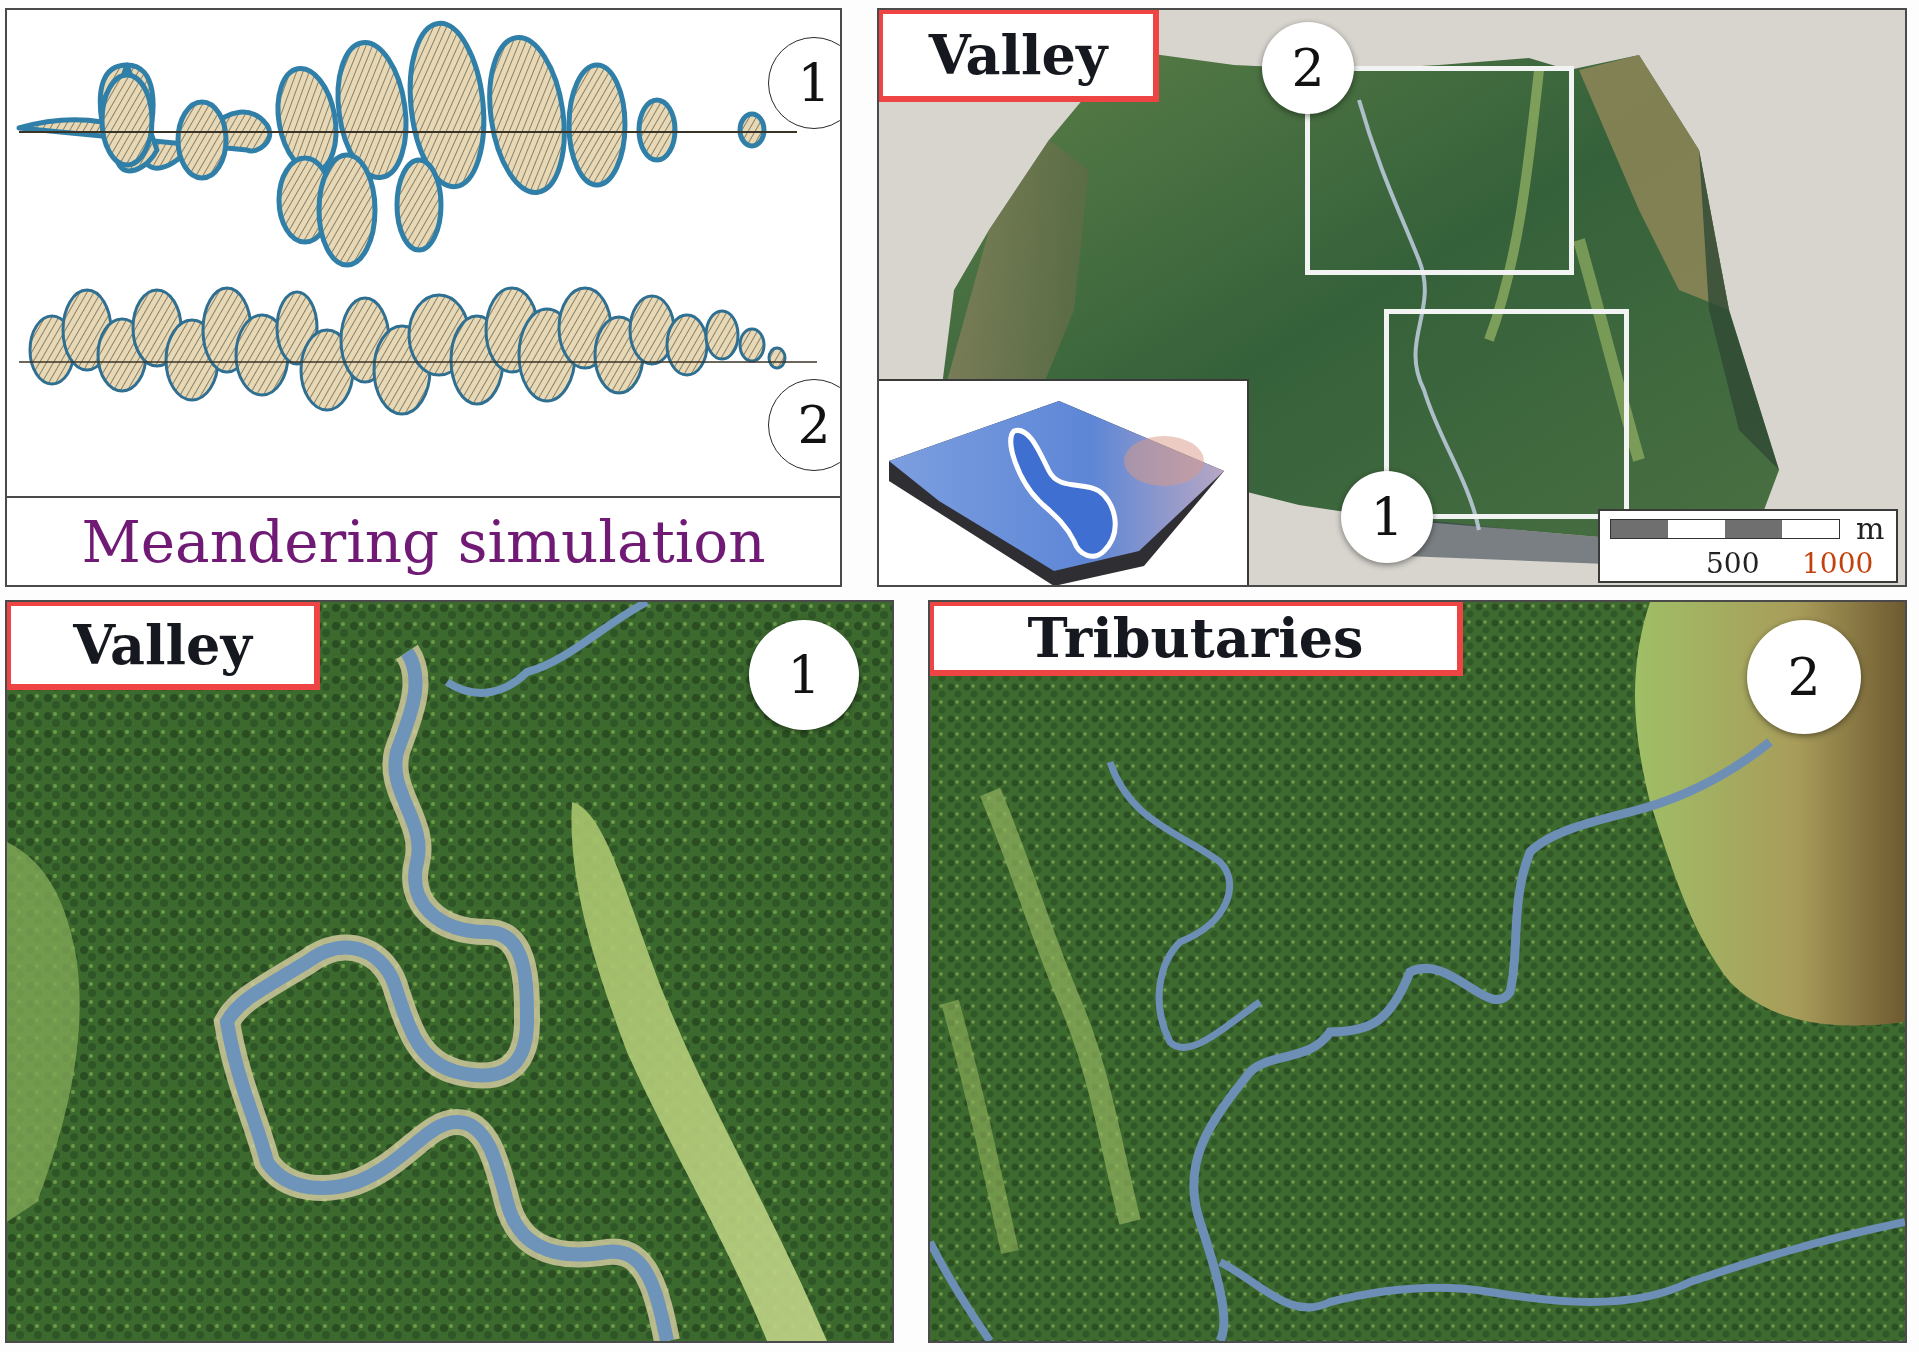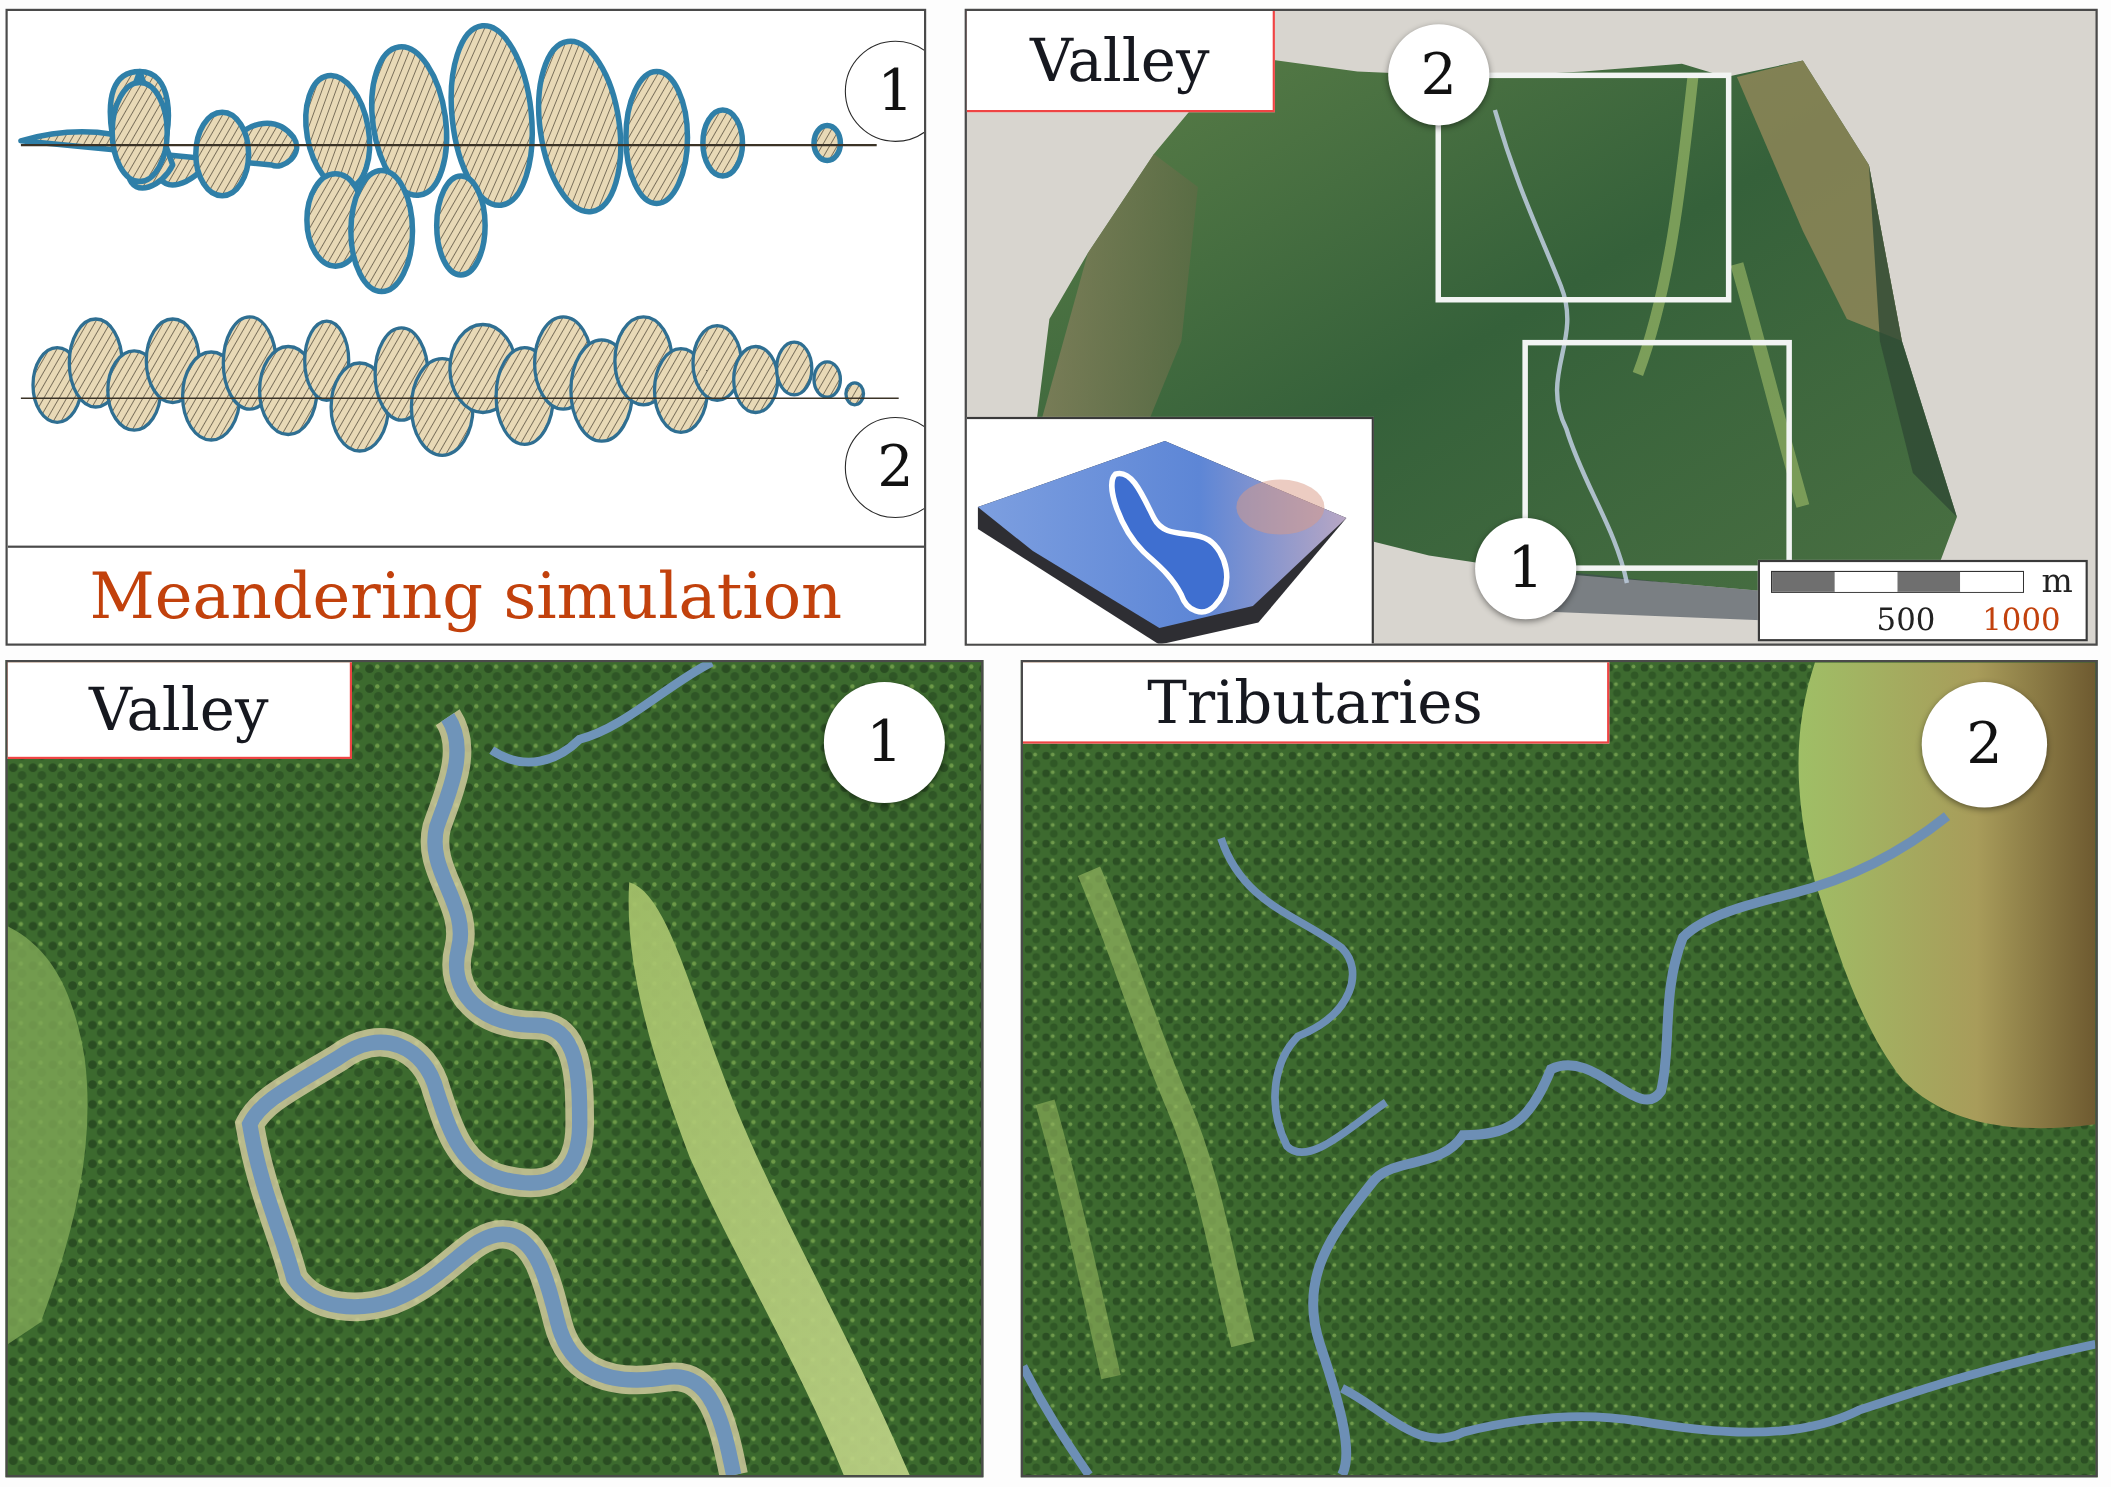--- a/index.html
+++ b/index.html
@@ -1,19 +1,19 @@
 <!DOCTYPE html>
 <html><head>
 <meta charset="utf-8">
 <style>
   html,body{margin:0;padding:0;}
   body{width:1919px;height:1352px;background:#fdfdfd;position:relative;overflow:hidden;font-family:"DejaVu Serif","Liberation Serif",serif;}
   .panel{position:absolute;border:2px solid #4a4a4a;box-sizing:border-box;overflow:hidden;}
   .abs{position:absolute;}
-  .label-box{position:absolute;background:#fff;border:2px solid #ef4444;box-sizing:border-box;display:flex;align-items:center;justify-content:center;color:#16181f;}
+  .label-box{position:absolute;background:#fff;border:6px solid #ef4444;box-sizing:border-box;display:flex;align-items:center;justify-content:center;color:#16181f;font-weight:bold;}
   .num-circle{position:absolute;border-radius:50%;background:#fff;border:1.5px solid #2a2a2a;box-sizing:border-box;display:flex;align-items:center;justify-content:center;color:#111;font-size:52px;line-height:1;}
   .num-circle.soft{border:none;box-shadow:0 2px 6px rgba(0,0,0,.45);}
   svg{display:block;}
 </style>
 </head>
 <body>
 
 <div class="panel" style="left:5px;top:8px;width:837px;height:579px;background:#fff;">
   <svg class="abs" style="left:0;top:0" width="833" height="490" viewBox="0 0 833 490">
     <defs>
@@ -70,21 +70,21 @@
 
   <div class="num-circle" style="left:761px;top:27px;width:92px;height:92px;">
     <span>1</span>
   </div>
   <div class="num-circle" style="left:761px;top:369px;width:92px;height:92px;">
     <span>2</span>
   </div>
 
   <div class="abs" style="left:0;top:486px;width:100%;height:2px;background:#4a4a4a;"></div>
   <div class="abs" style="left:0;top:488px;width:100%;height:87px;display:flex;align-items:center;justify-content:center;">
-    <span style="font-size:58px;color:#c2410c;">Meandering simulation</span>
+    <span style="font-size:58px;color:#701a75;">Meandering simulation</span>
   </div>
 </div>
 
 <div class="panel" style="left:877px;top:8px;width:1030px;height:579px;background:#d8d5cf;">
   <svg class="abs" style="left:0;top:0" width="1026" height="575" viewBox="0 0 1026 575">
     <defs>
       <linearGradient id="vg" x1="0" y1="0" x2="1" y2="1">
         <stop offset="0" stop-color="#5c7f48"></stop>
         <stop offset="0.5" stop-color="#35613a"></stop>
         <stop offset="1" stop-color="#4a7042"></stop>

